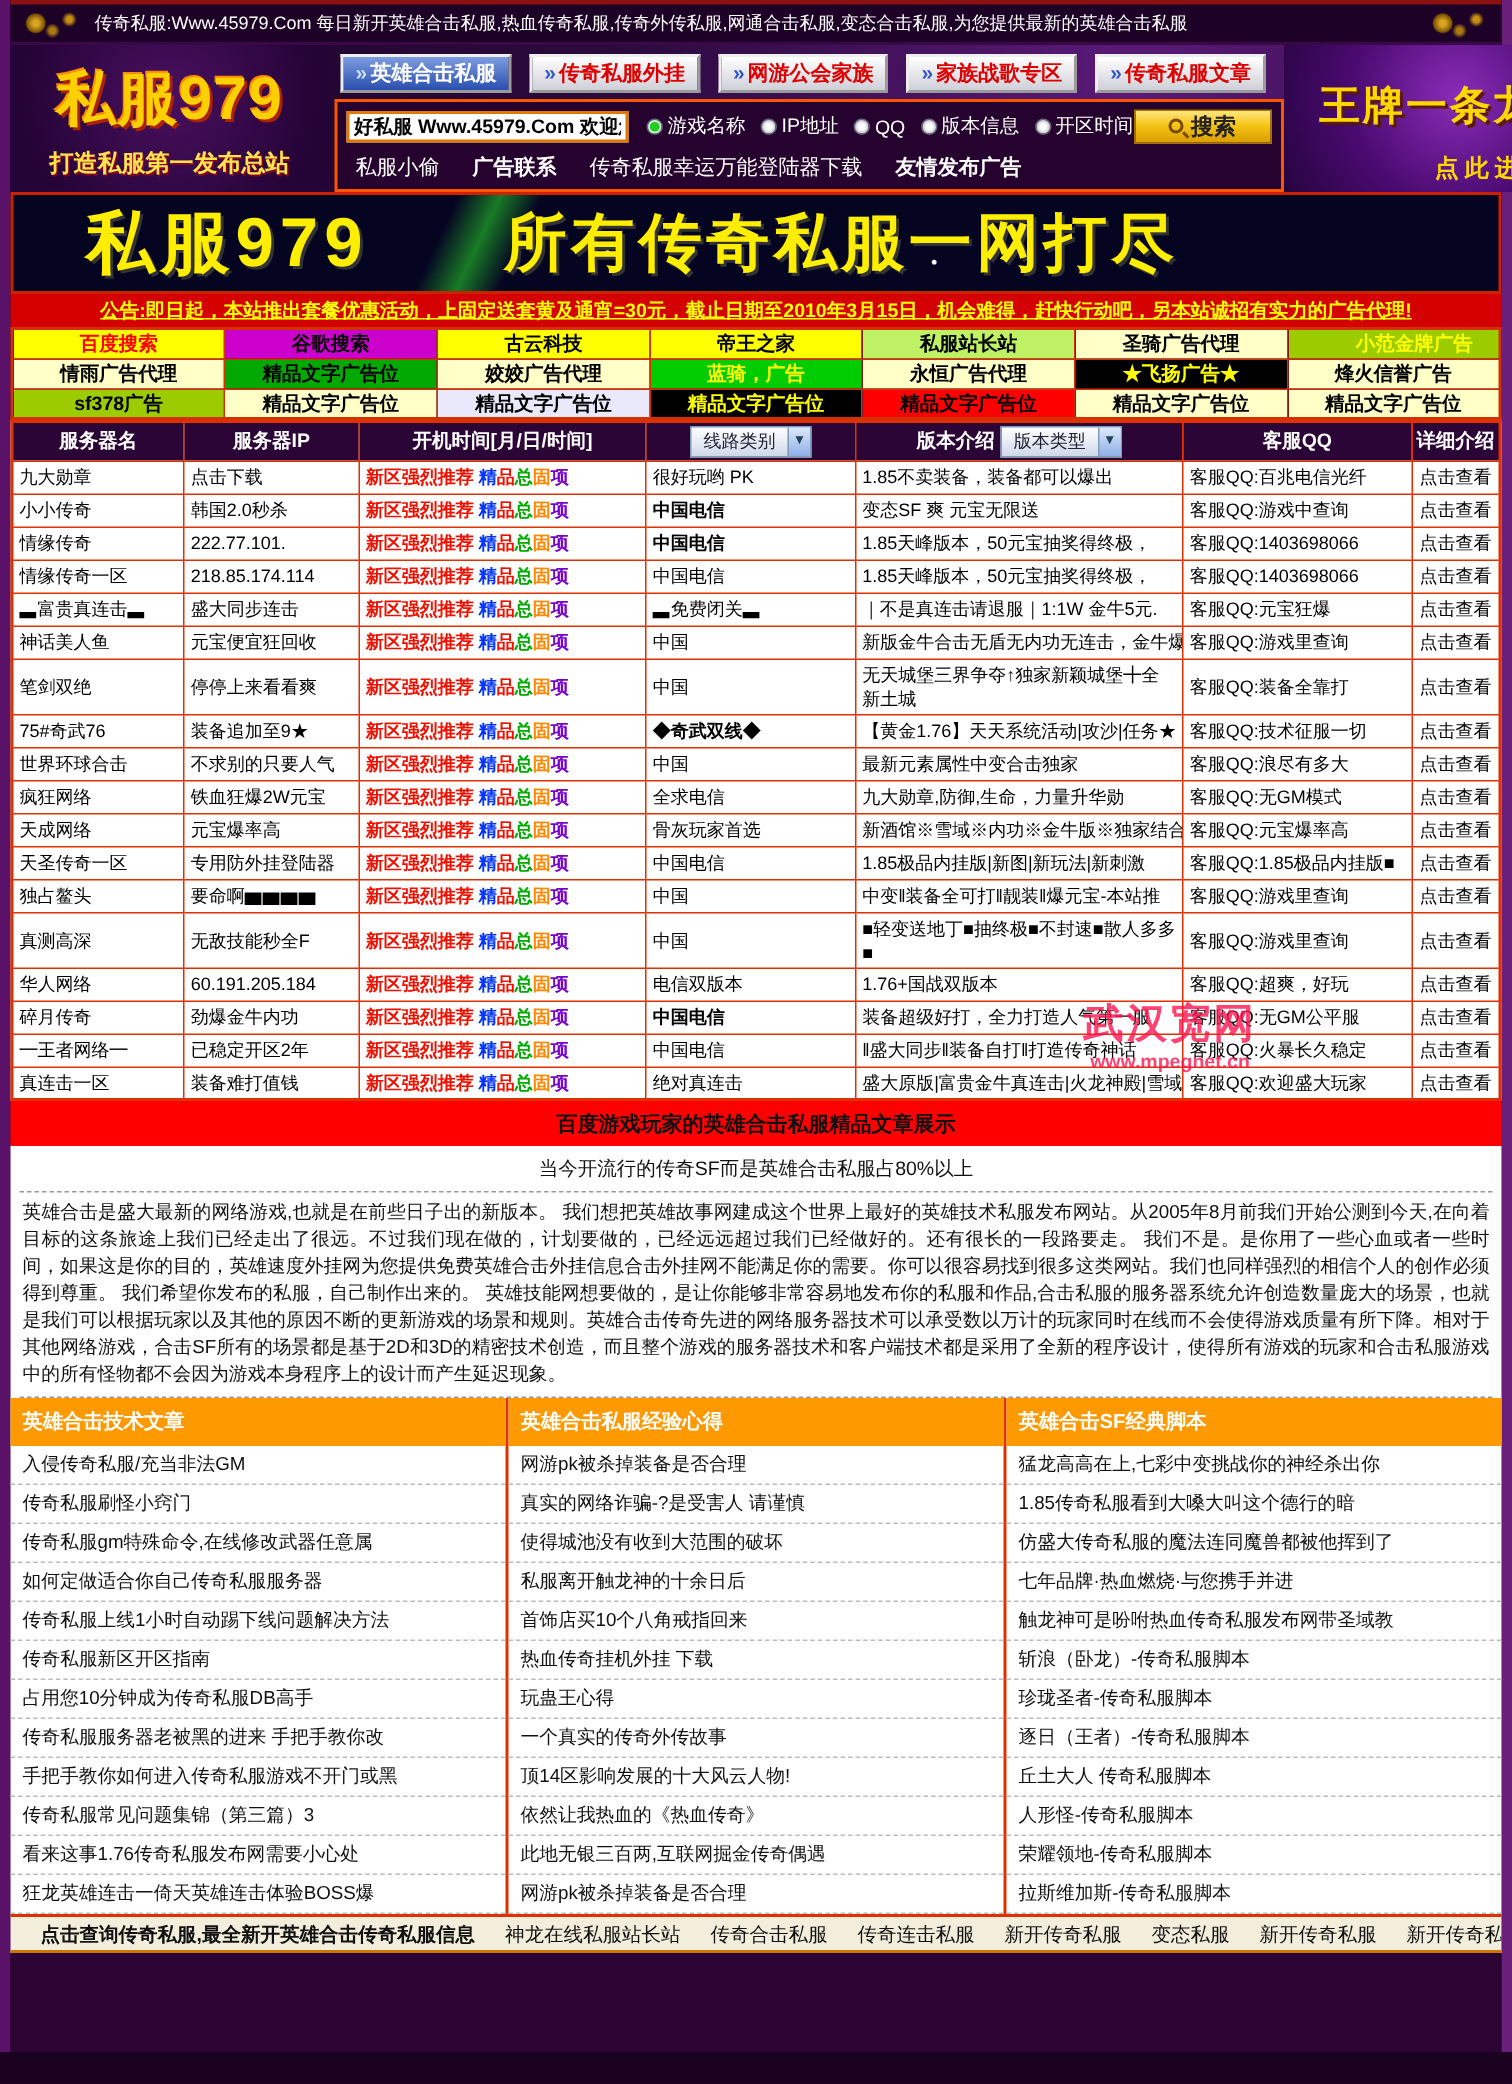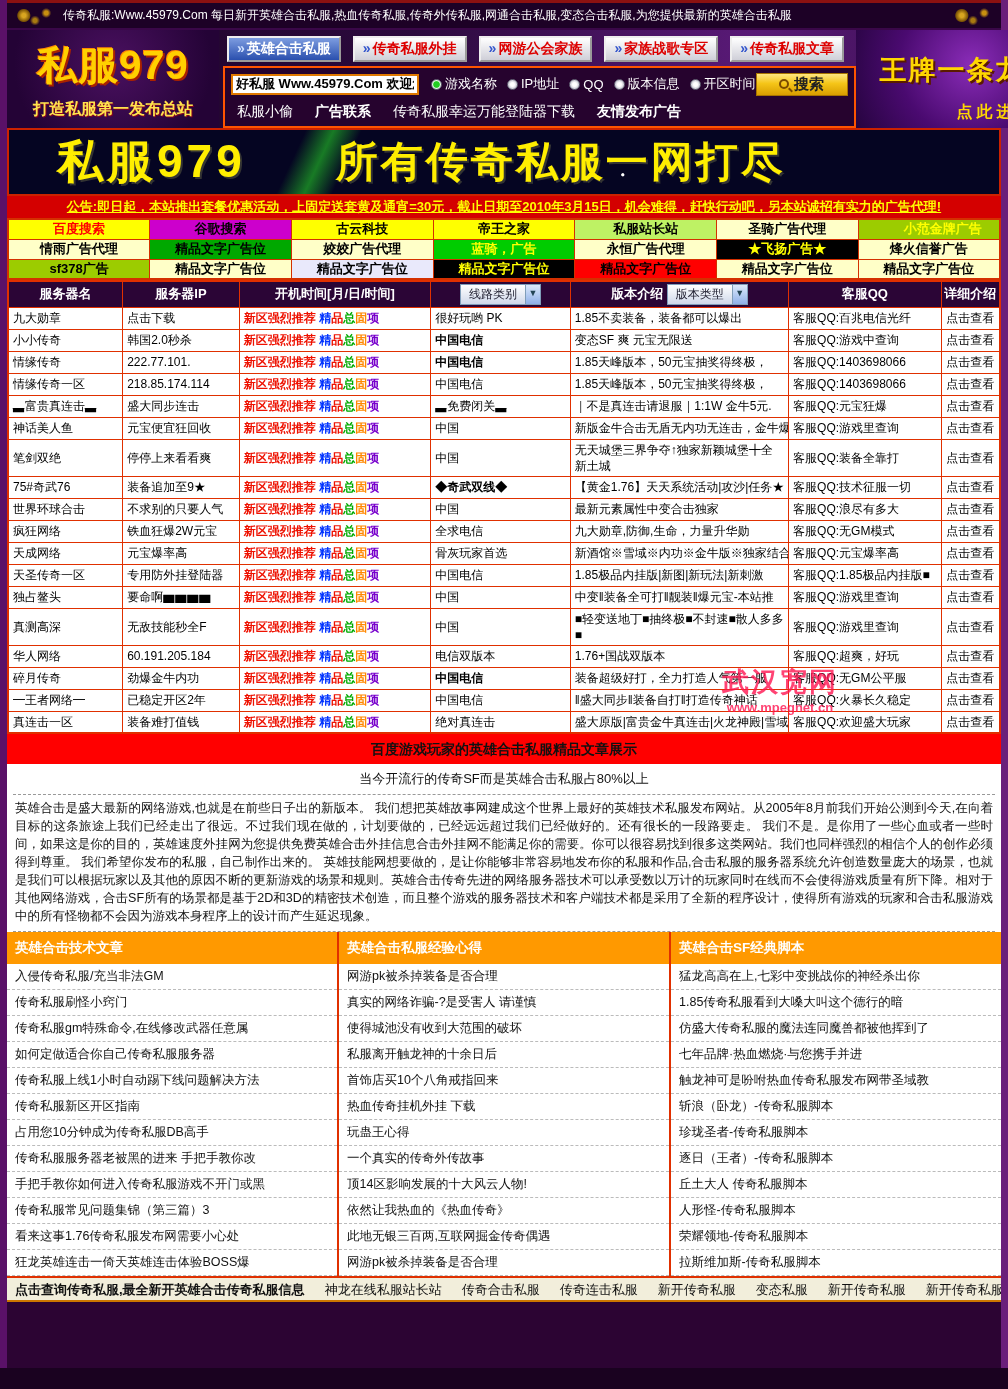--- a/index.html
+++ b/index.html
@@ -116,21 +116,21 @@
   .cols { display:flex; background:#fff; }
   .col { flex:1; border-right:2px solid #e03000; }
   .col:last-child { border-right:none; }
   .col .chead { background:#ff9900; color:#fff; font-size:13.5px; font-weight:bold; padding:7px 8px; }
   .col .item { font-size:12.5px; color:#111; padding:4px 8px; border-bottom:1px dashed #bbb;
                cursor:pointer; white-space:nowrap; overflow:hidden; }
 
   
   .blinks { background:#f2eedb; border-top:2px solid #e03000; border-bottom:2px solid #cc7700;
             height:26px; line-height:24px; font-size:13px; color:#111; display:flex; gap:20px;
-            padding-left:8px; overflow:hidden; white-space:nowrap; }
+            padding-left:20px; overflow:hidden; white-space:nowrap; }
   .blinks .lead { font-weight:bold; }
   .blinks .bl { cursor:pointer; }
 
   
   .footer { background:#2c0433; color:#eee; text-align:center; font-size:12px; padding:8px 0 10px 0;
             position:relative; min-height:66px; }
 </style>
 </head>
 <body>
 

